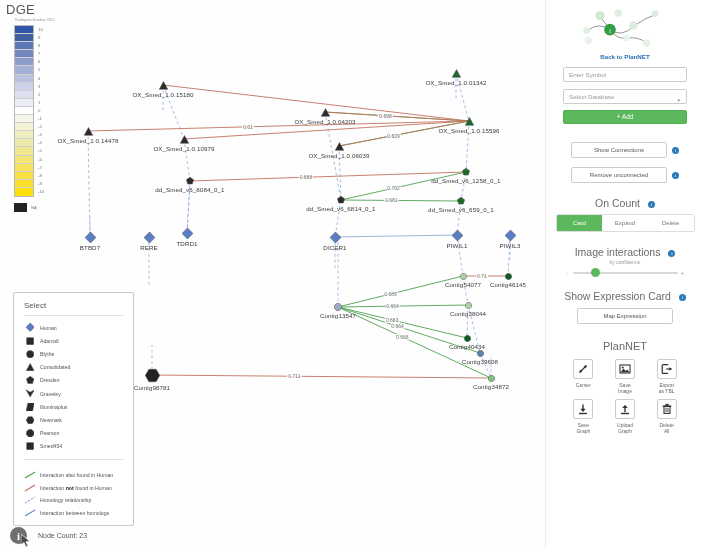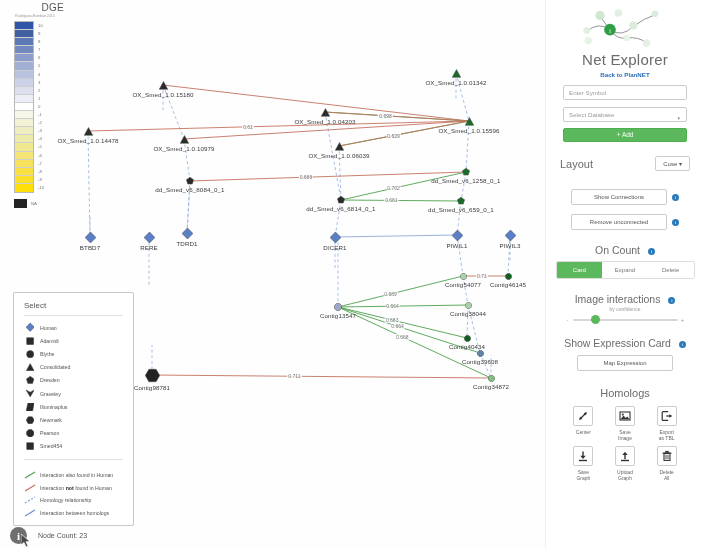--- a/index.html
+++ b/index.html
@@ -33,21 +33,21 @@
     font-size:5px;
     color:#777;
     white-space:nowrap;
     transform:translate(-50%,-50%);
     background:rgba(255,255,255,.75);
     padding:0 1px;
   }
 
   
   #dge-panel { position:absolute; left:6px; top:2px; width:58px; }
-  #dge-title { font-size:10px; color:#555; text-align:right; letter-spacing:.3px;}
+  #dge-title { font-size:13px; color:#555; text-align:left; letter-spacing:.3px;}
   #dge-sub { font-size:3.6px; color:#999; text-align:center; margin-top:1px; }
   #dge-scale { margin-top:3px; margin-left:8px; width:20px; border:1px solid #b9b9b9; }
   .dge-row { height:8.1px; position:relative; border-bottom:1px solid #cfcfcf; }
   .dge-row:last-child { border-bottom:none; }
   .dge-tick { position:absolute; left:23px; top:0px; font-size:4.3px; color:#777; line-height:8.1px;}
   #dge-na { margin-top:6px; margin-left:8px; display:flex; align-items:center; }
   #dge-na-swatch { width:13px; height:9px; background:#232323; }
   #dge-na-text { font-size:4.3px; color:#777; margin-left:4px; }
 
   
@@ -519,37 +519,29 @@
     <circle cx="70" cy="23" r="5" fill="#dcecdc"></circle>
     <circle cx="96" cy="9" r="4" fill="#dcecdc"></circle>
     <circle cx="86" cy="44" r="4.5" fill="#e4f1e4"></circle>
     <circle cx="62" cy="38" r="4" fill="#e8f3e8"></circle>
     <circle cx="16" cy="41" r="4.5" fill="#e8f3e8"></circle>
     <circle cx="14" cy="29" r="4" fill="#dff0df"></circle>
     <circle cx="42" cy="28" r="7" fill="#2f9e44"></circle>
     <text x="42" y="31.5" font-size="7" fill="#fff" text-anchor="middle" font-family="Liberation Serif, serif">i</text>
   </svg>
 
-  <div id="app-title">Net Explorer</div>
   <a id="back-link" href="#">Back to PlanNET</a>
 
   <div class="field">Enter Symbol</div>
   <div class="field">
     <span>Select Database</span>
     <span class="caret">▾</span>
   </div>
   <div id="add-btn">+ Add</div>
 
-  <div class="sec-row">
-    <div class="sec-label">Layout</div>
-    <div id="layout-select">
-      <span>Cose</span>
-      <span> ▾</span>
-    </div>
-  </div>
 
 
   <div class="wide-btn-row" style="margin-top:18px;">
     <div class="wide-btn">Show Connections</div>
     <span class="info-icon">i</span>
   </div>
   <div class="wide-btn-row">
     <div class="wide-btn">Remove unconnected</div>
     <span class="info-icon">i</span>
   </div>
@@ -576,21 +568,21 @@
     </div>
     <div class="slider-sign">+</div>
   </div>
 
   <div class="sec-head">
     <span>Show Expression Card</span>
     <span class="info-icon">i</span>
   </div>
   <div id="map-expr-btn">Map Expression</div>
 
-  <div id="controls-title">Homologs</div>
+  <div id="controls-title">PlanNET</div>
   <div id="controls-grid">
       <div class="ctrl-cell">
         <div class="ctrl-btn">
           <svg width="12" height="12" viewBox="0 0 12 12">
             <line x1="2.5" y1="9.5" x2="9.5" y2="2.5" stroke="#333" stroke-width="1.3"></line>
             <polygon points="9.5,2.5 6.6,3.0 9.0,5.4" fill="#333"></polygon>
             <polygon points="2.5,9.5 5.4,9.0 3.0,6.6" fill="#333"></polygon>
           </svg>
         </div>
         <div class="ctrl-label">Center</div>

